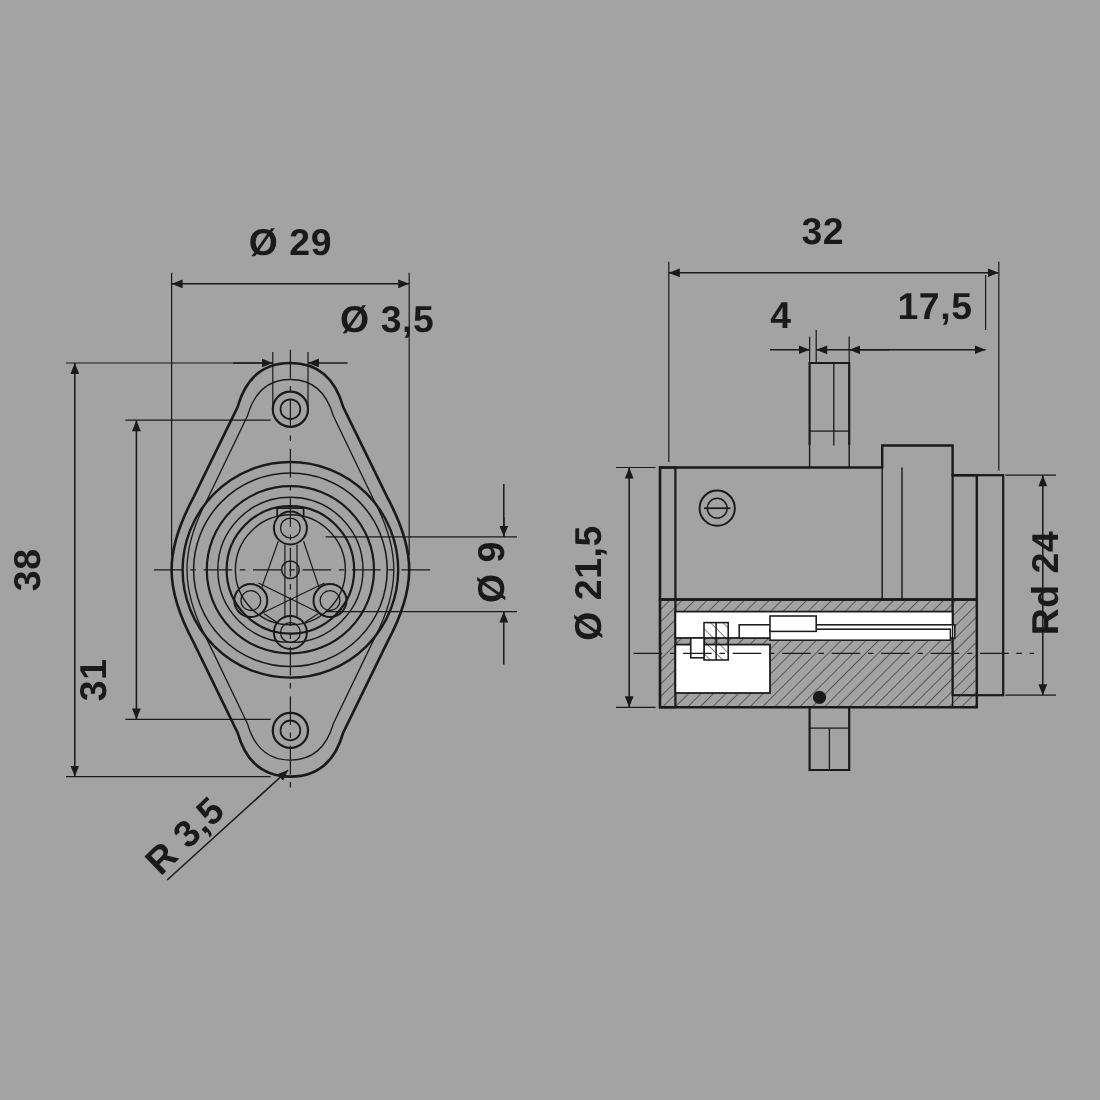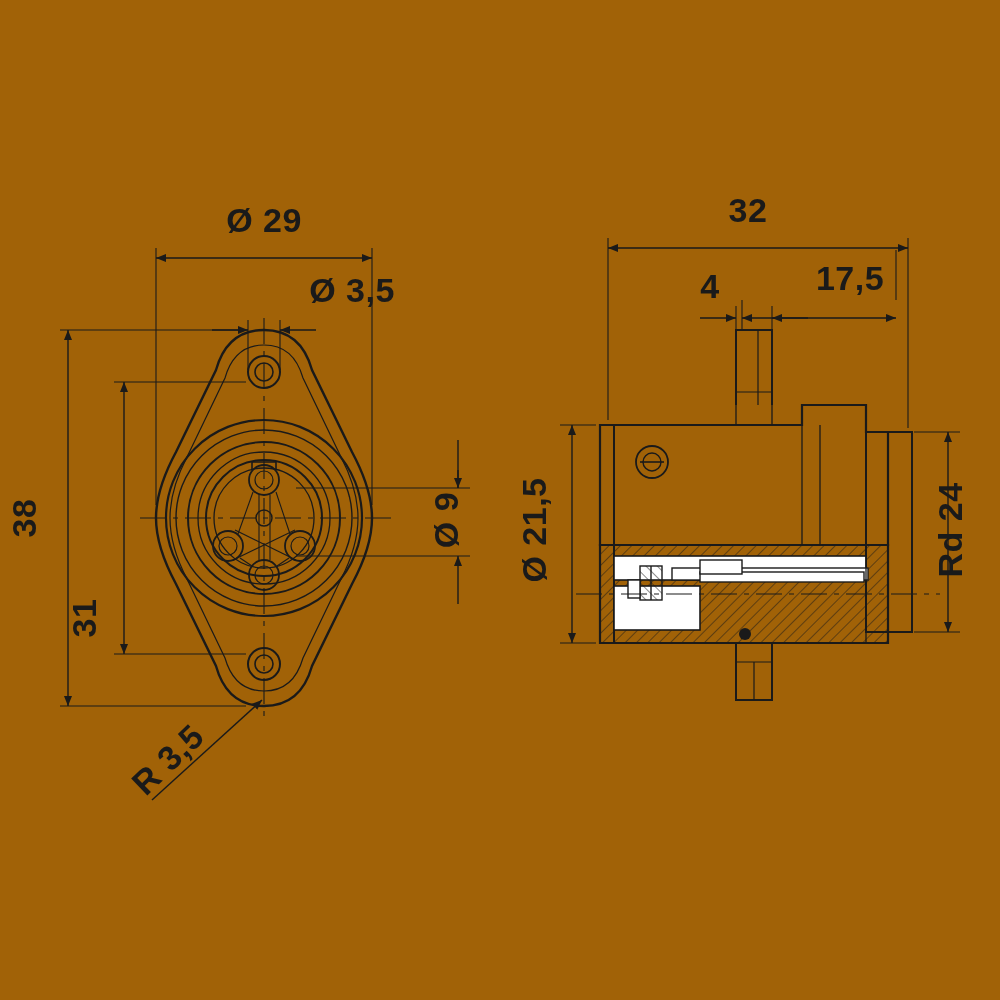--- a/index.html
+++ b/index.html
@@ -10,21 +10,21 @@
   body {
     width: 1000px;
     height: 1000px;
     font-family: "Liberation Sans", sans-serif;
     overflow: hidden;
   }
   #drawing {
     position: relative;
     width: 1000px;
     height: 1000px;
-    background: #a16207;
+    background: #a3a3a3;
   }
   svg.sheet {
     position: absolute;
     left: 0;
     top: 0;
     width: 1000px;
     height: 1000px;
   }
   .dimtext {
     font-family: "Liberation Sans", sans-serif;

